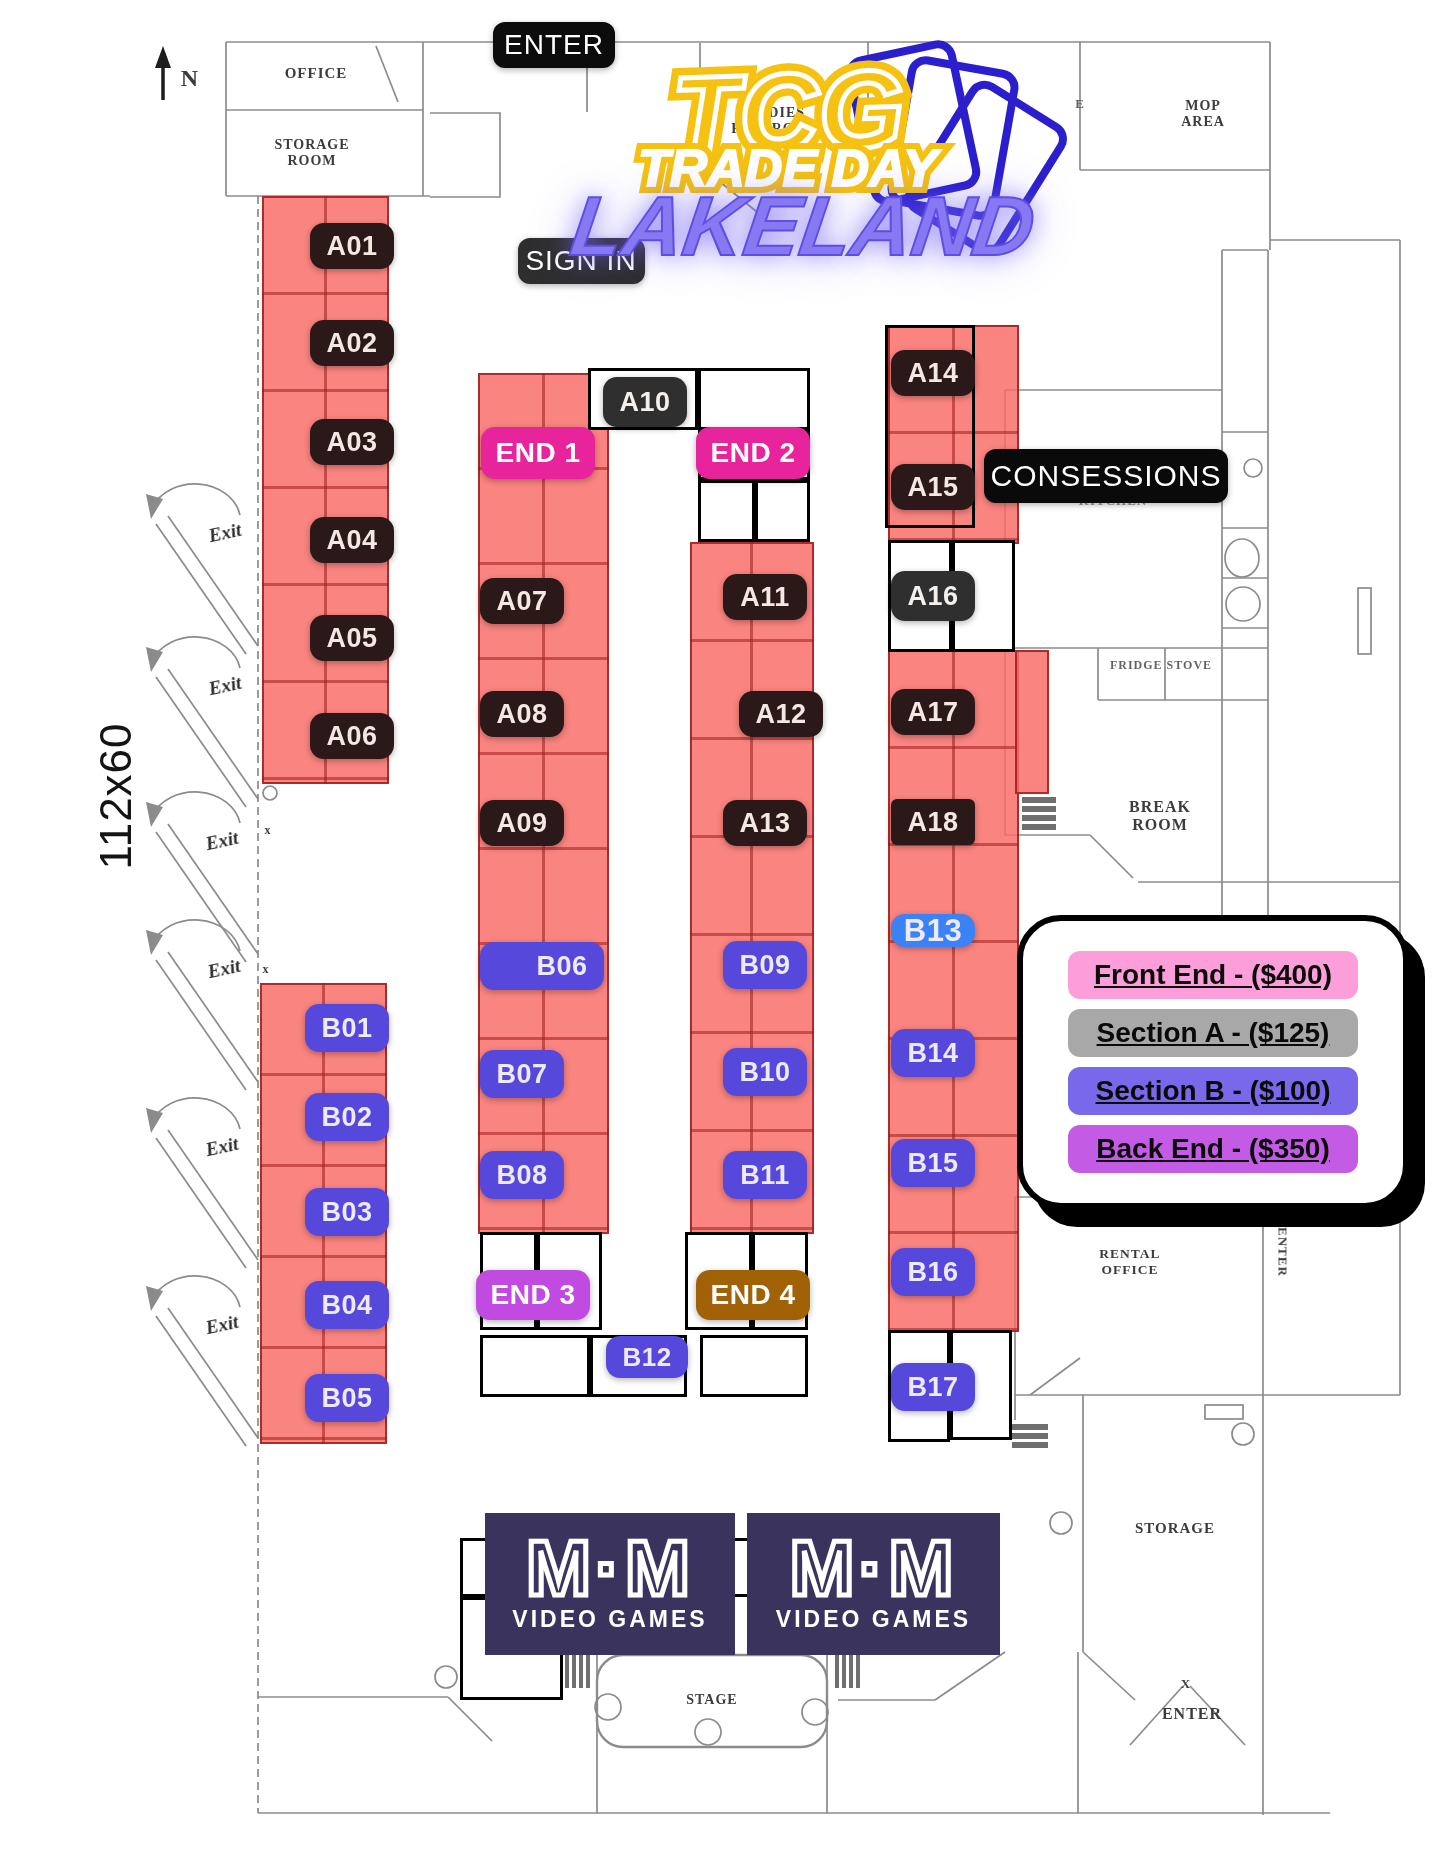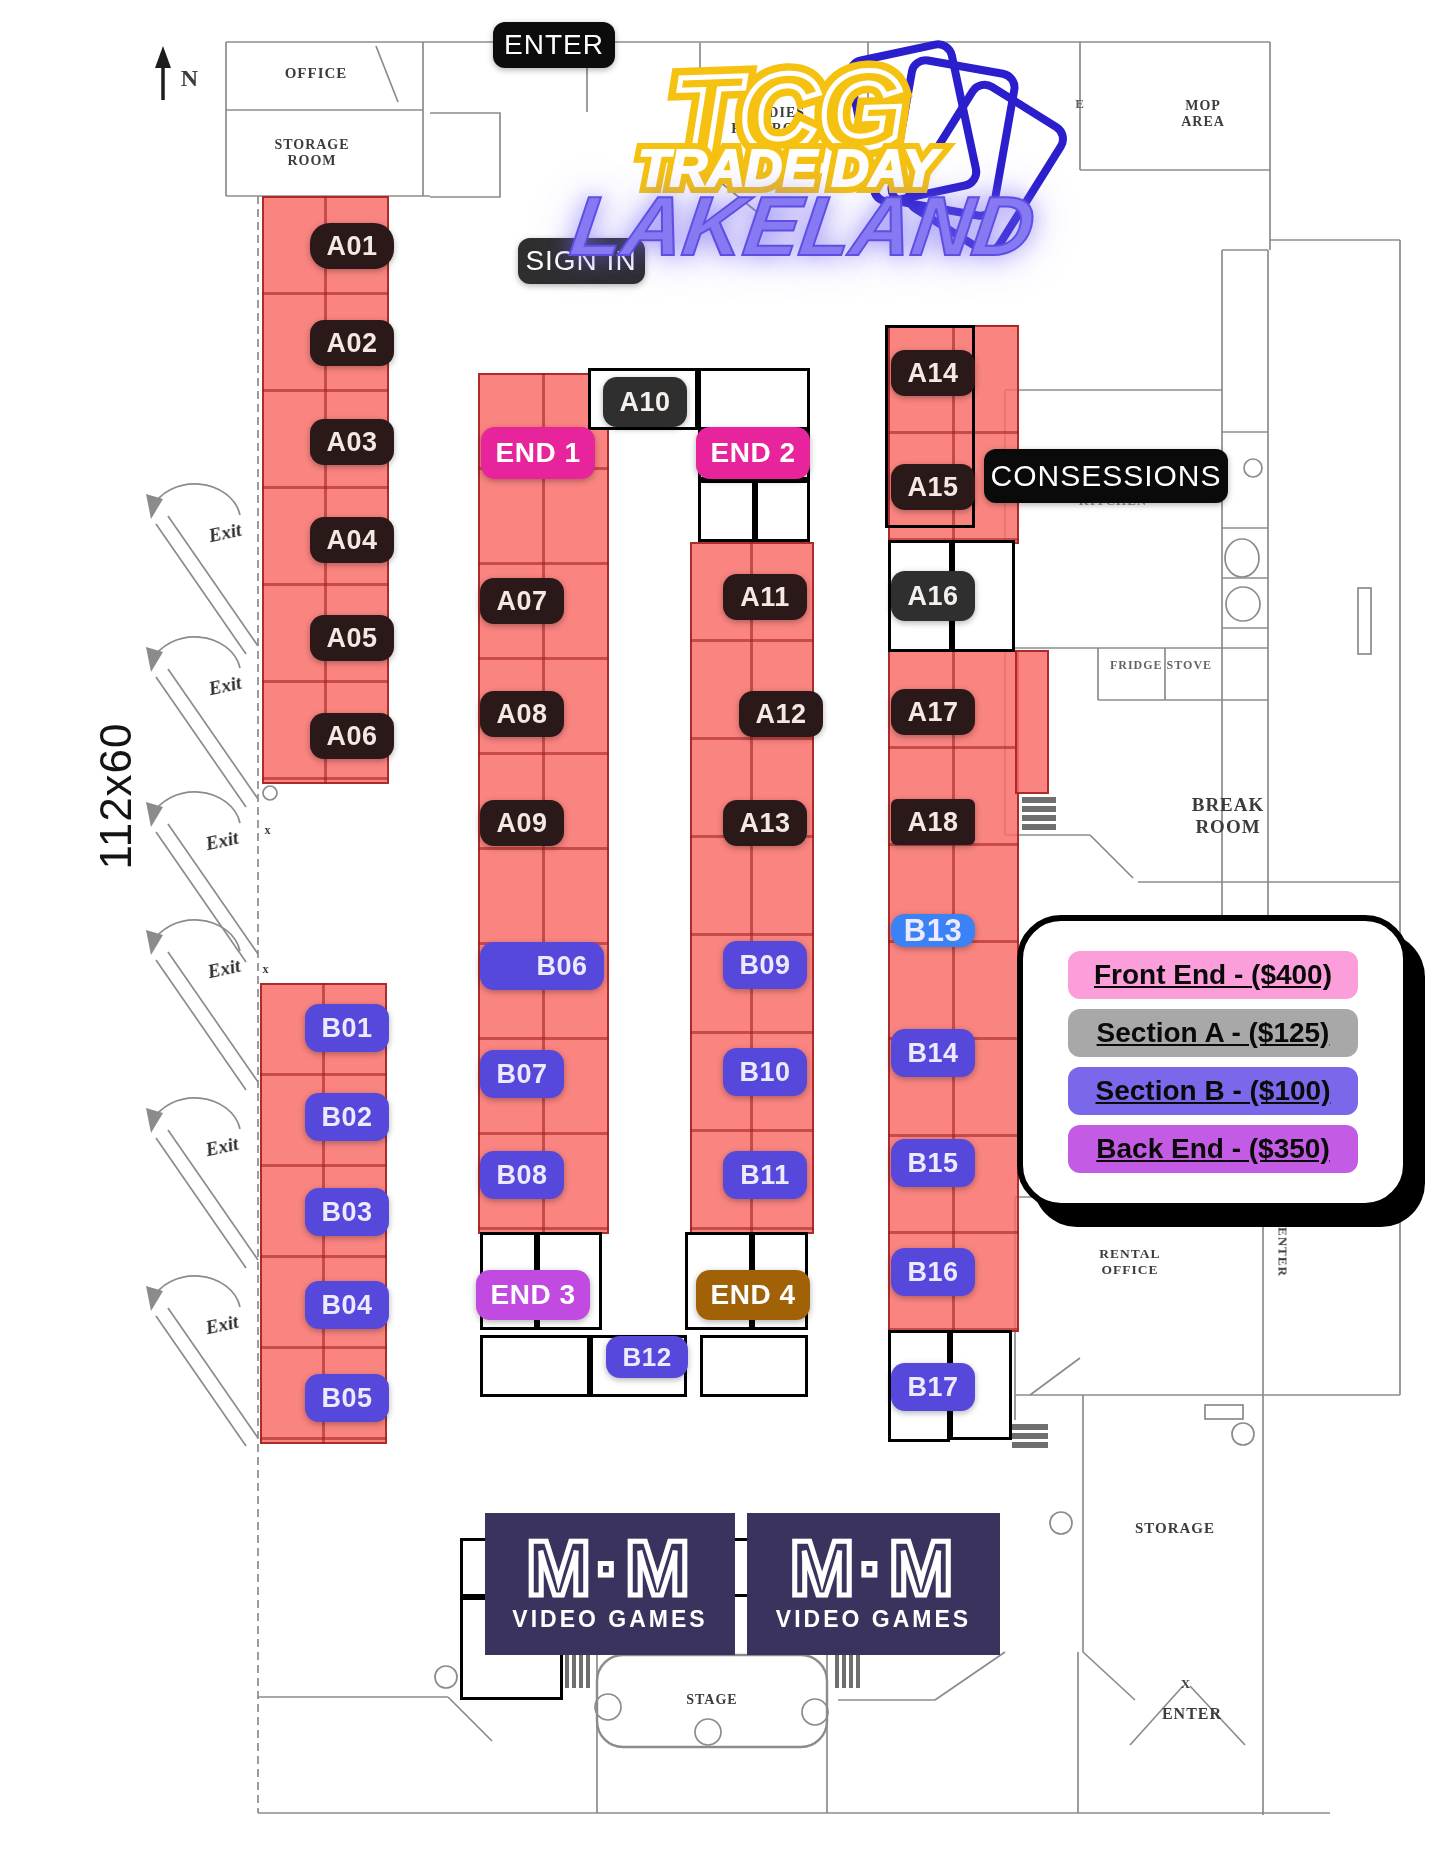--- a/index.html
+++ b/index.html
@@ -219,42 +219,42 @@
       </div>
     </div>
   <div id="plan-texts">
       <div class="abs ptext" style="left: 316px; top: 74px; font-size: 15px;">OFFICE</div>
       <div class="abs ptext" style="left: 312px; top: 153px; font-size: 14px; width: 100px;">STORAGE ROOM</div>
       <div class="abs ptext" style="left: 776px; top: 121px; font-size: 14px; width: 120px;">LADIES RESTROOM</div>
       <div class="abs ptext" style="left: 1080px; top: 104px; font-size: 13px; opacity: 0.8;">E</div>
       <div class="abs ptext" style="left: 1203px; top: 114px; font-size: 14px; width: 60px;">MOP AREA</div>
       <div class="abs ptext" style="left: 1113px; top: 501px; font-size: 13px; opacity: 0.55;">KITCHEN</div>
       <div class="abs ptext" style="left: 1161px; top: 666px; font-size: 12px; opacity: 0.8;">FRIDGE STOVE</div>
-      <div class="abs ptext" style="left: 1228px; top: 816px; font-size: 19px; width: 82px;">BREAK ROOM</div>
+      <div class="abs ptext" style="left: 1160px; top: 816px; font-size: 16px; width: 82px;">BREAK ROOM</div>
       <div class="abs ptext" style="left: 1130px; top: 1262px; font-size: 13.5px; width: 92px;">RENTAL OFFICE</div>
       <div class="abs ptext" style="left: 1175px; top: 1529px; font-size: 15px;">STORAGE</div>
       <div class="abs ptext" style="left: 712px; top: 1700px; font-size: 14px;">STAGE</div>
       <div class="abs ptext" style="left: 1186px; top: 1684px; font-size: 13px;">X</div>
       <div class="abs ptext" style="left: 1192px; top: 1714px; font-size: 16px;">ENTER</div>
       <div class="abs ptext" style="left: 1282px; top: 1252px; font-size: 13px; transform: translate(-50%, -50%) rotate(90deg);">ENTER</div>
       <div class="abs ptext" style="left: 190px; top: 79px; font-size: 24px;">N</div>
       <div class="abs ptext sans-note" style="left: 116px; top: 796px; font-size: 44px; transform: translate(-50%, -50%) rotate(-90deg);">112x60</div>
       <div class="abs ptext" style="left: 268px; top: 831px; font-size: 12px;">x</div>
       <div class="abs ptext" style="left: 266px; top: 970px; font-size: 12px;">x</div>
     </div>
   <div id="exit-labels">
       <div class="abs exit-label" style="left: 225px; top: 533px; font-size: 19px;">Exit</div>
       <div class="abs exit-label" style="left: 225px; top: 686px; font-size: 19px;">Exit</div>
       <div class="abs exit-label" style="left: 222px; top: 841px; font-size: 19px;">Exit</div>
       <div class="abs exit-label" style="left: 224px; top: 969px; font-size: 19px;">Exit</div>
       <div class="abs exit-label" style="left: 222px; top: 1147px; font-size: 19px;">Exit</div>
       <div class="abs exit-label" style="left: 222px; top: 1325px; font-size: 19px;">Exit</div>
     </div>
   <div id="booths">
-      <div class="abs pill" style="left: 310px; top: 223px; width: 84px; height: 46px; background: rgb(43, 24, 24); color: rgb(243, 232, 226); font-size: 27px; border-radius: 20px;">A01</div>
+      <div class="abs pill" style="left: 310px; top: 223px; width: 84px; height: 46px; background: rgb(43, 24, 24); color: rgb(243, 232, 226); font-size: 27px;">A01</div>
       <div class="abs pill" style="left: 310px; top: 320px; width: 84px; height: 46px; background: rgb(43, 24, 24); color: rgb(243, 232, 226); font-size: 27px;">A02</div>
       <div class="abs pill" style="left: 310px; top: 419px; width: 84px; height: 46px; background: rgb(43, 24, 24); color: rgb(243, 232, 226); font-size: 27px;">A03</div>
       <div class="abs pill" style="left: 310px; top: 517px; width: 84px; height: 46px; background: rgb(43, 24, 24); color: rgb(243, 232, 226); font-size: 27px;">A04</div>
       <div class="abs pill" style="left: 310px; top: 615px; width: 84px; height: 46px; background: rgb(43, 24, 24); color: rgb(243, 232, 226); font-size: 27px;">A05</div>
       <div class="abs pill" style="left: 310px; top: 713px; width: 84px; height: 46px; background: rgb(43, 24, 24); color: rgb(243, 232, 226); font-size: 27px;">A06</div>
       <div class="abs pill" style="left: 480px; top: 578px; width: 84px; height: 46px; background: rgb(43, 24, 24); color: rgb(243, 232, 226); font-size: 27px;">A07</div>
       <div class="abs pill" style="left: 480px; top: 691px; width: 84px; height: 46px; background: rgb(43, 24, 24); color: rgb(243, 232, 226); font-size: 27px;">A08</div>
       <div class="abs pill" style="left: 480px; top: 800px; width: 84px; height: 46px; background: rgb(43, 24, 24); color: rgb(243, 232, 226); font-size: 27px;">A09</div>
       <div class="abs pill" style="left: 603px; top: 377px; width: 84px; height: 50px; background: rgb(47, 47, 47); color: rgb(245, 240, 236); font-size: 27px;">A10</div>
       <div class="abs pill" style="left: 723px; top: 574px; width: 84px; height: 46px; background: rgb(43, 24, 24); color: rgb(243, 232, 226); font-size: 27px;">A11</div>

